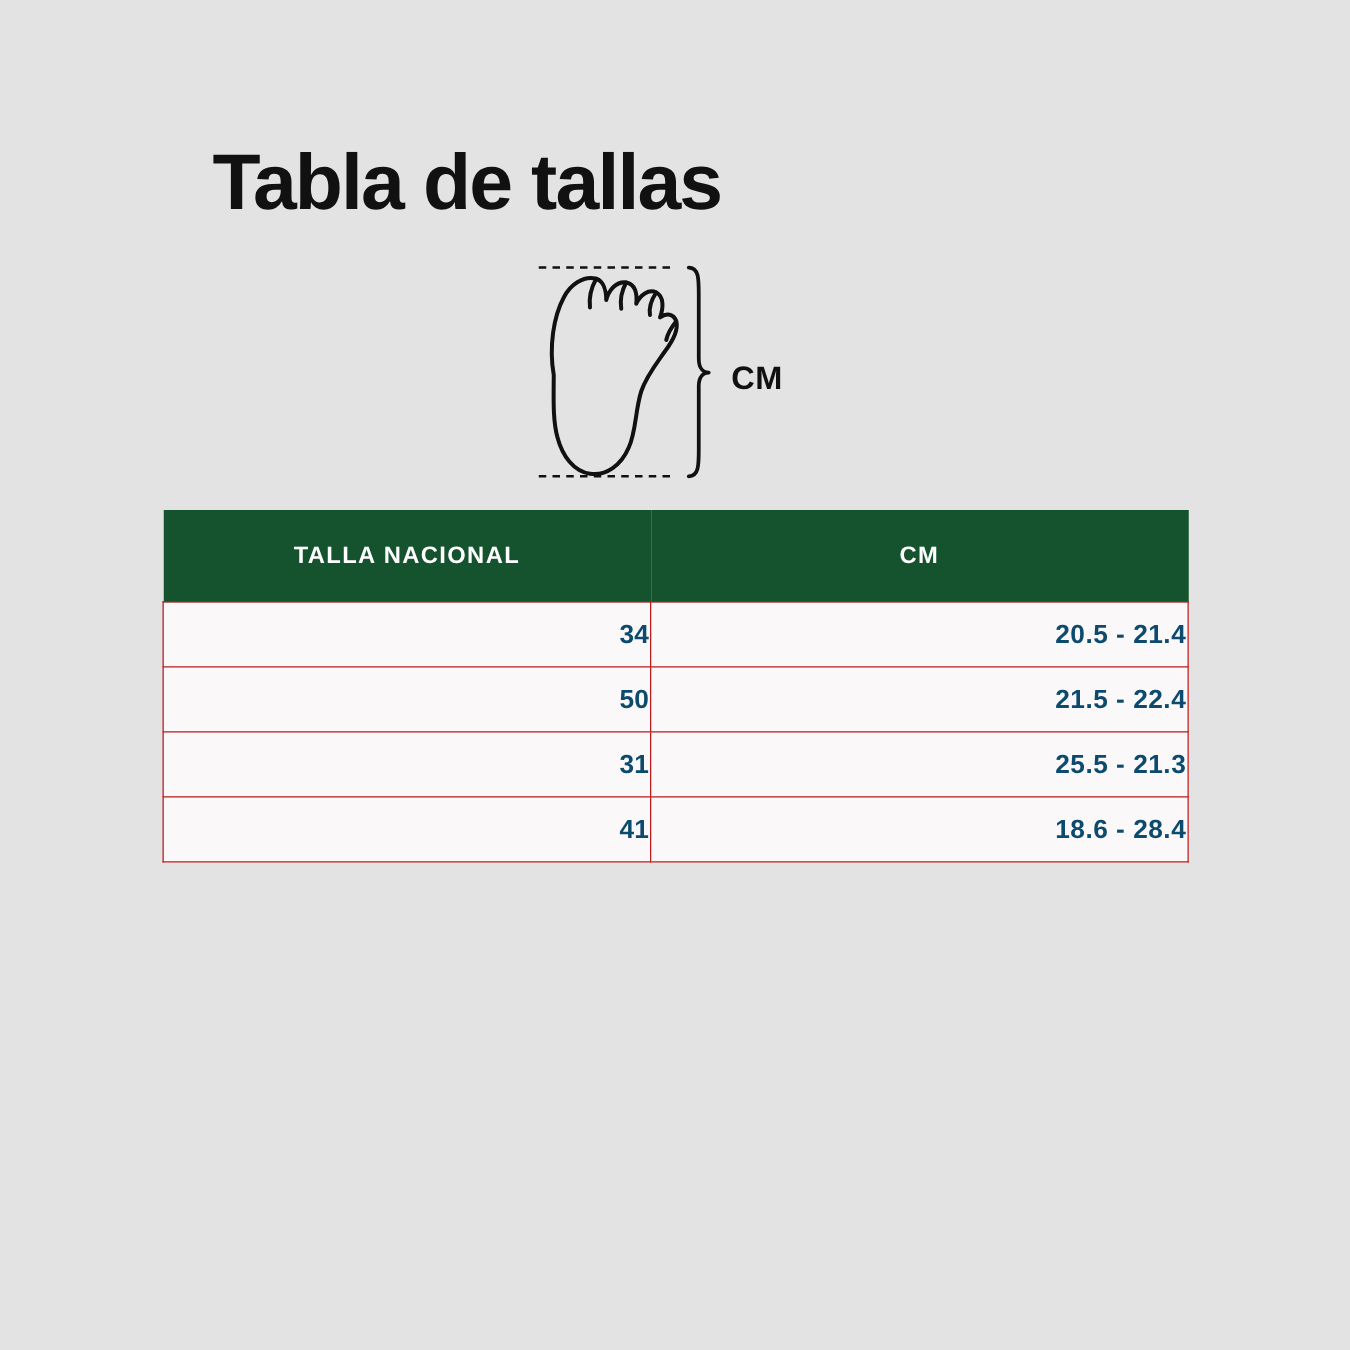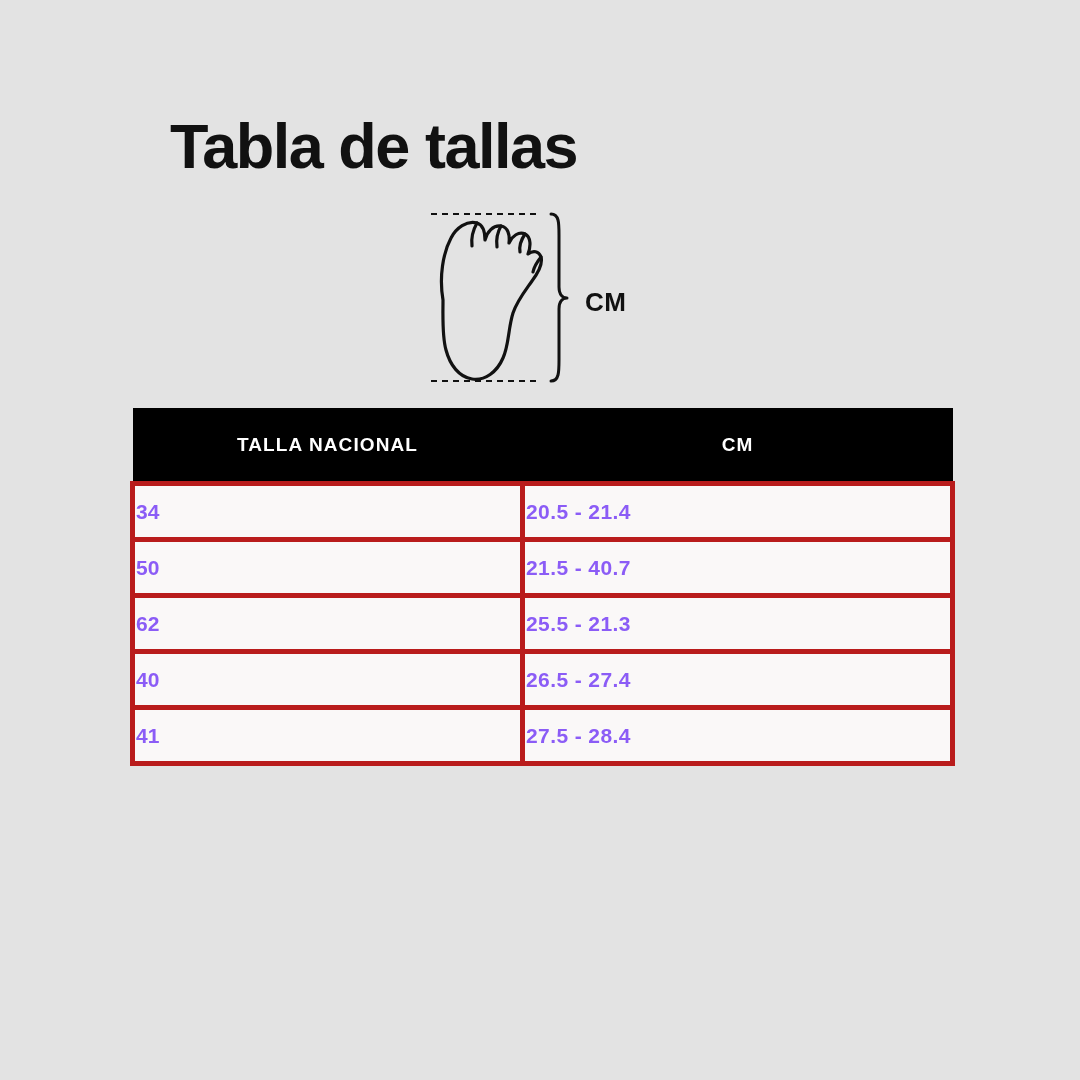--- a/index.html
+++ b/index.html
@@ -48,38 +48,38 @@
   }
   table.size-table {
     position: absolute;
     left: 130px;
     top: 408px;
     width: 820px;
     border-collapse: collapse;
     table-layout: fixed;
   }
   table.size-table thead th {
-    background: #000000;
+    background: #14532d;
     color: #ffffff;
     font-size: 19px;
     font-weight: bold;
     letter-spacing: 1.1px;
     height: 71px;
     text-align: center;
     vertical-align: middle;
     border: none;
   }
   table.size-table tbody td {
     background: #faf8f8;
     height: 49px;
-    text-align: left;
+    text-align: right;
     vertical-align: middle;
     font-size: 21px;
-    color: #8b5cf6;
-    border: 5px solid #b91c1c;
+    color: #0c4a6e;
+    border: 1px solid #b91c1c;
   }
   table.size-table tbody td.size {
     font-weight: bold;
   }
   table.size-table tbody td.cm {
     font-weight: bold;
     letter-spacing: 0.4px;
   }
   table.size-table col.c1 { width: 390px; }
   table.size-table col.c2 { width: 430px; }
@@ -133,30 +133,26 @@
         <th>CM</th>
       </tr>
     </thead>
     <tbody>
       <tr>
         <td class="size">34</td>
         <td class="cm">20.5 - 21.4</td>
       </tr>
       <tr>
         <td class="size">50</td>
-        <td class="cm">21.5 - 40.7</td>
+        <td class="cm">21.5 - 22.4</td>
       </tr>
       <tr>
-        <td class="size">62</td>
+        <td class="size">31</td>
         <td class="cm">25.5 - 21.3</td>
       </tr>
       <tr>
-        <td class="size">40</td>
-        <td class="cm">26.5 - 27.4</td>
-      </tr>
-      <tr>
         <td class="size">41</td>
-        <td class="cm">27.5 - 28.4</td>
+        <td class="cm">18.6 - 28.4</td>
       </tr>
     </tbody>
   </table>
 
 </div>
 
 </body></html>

